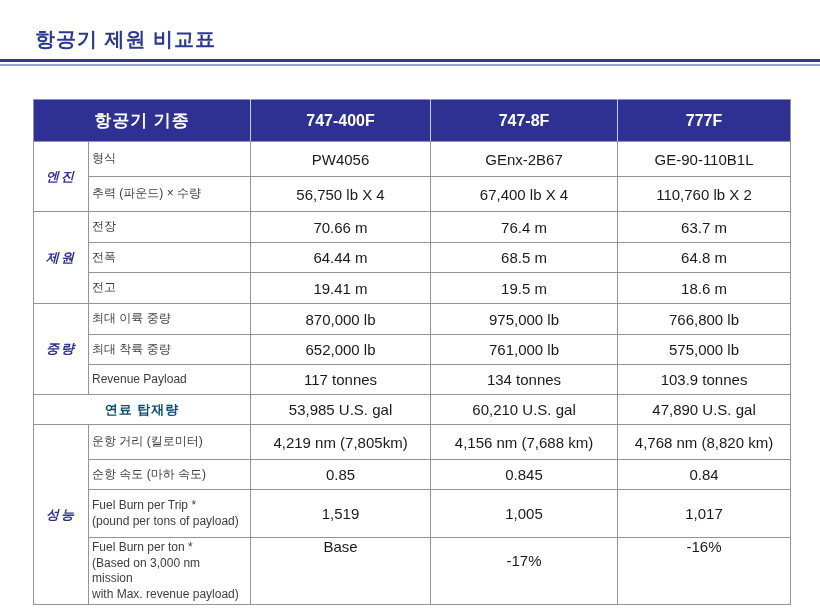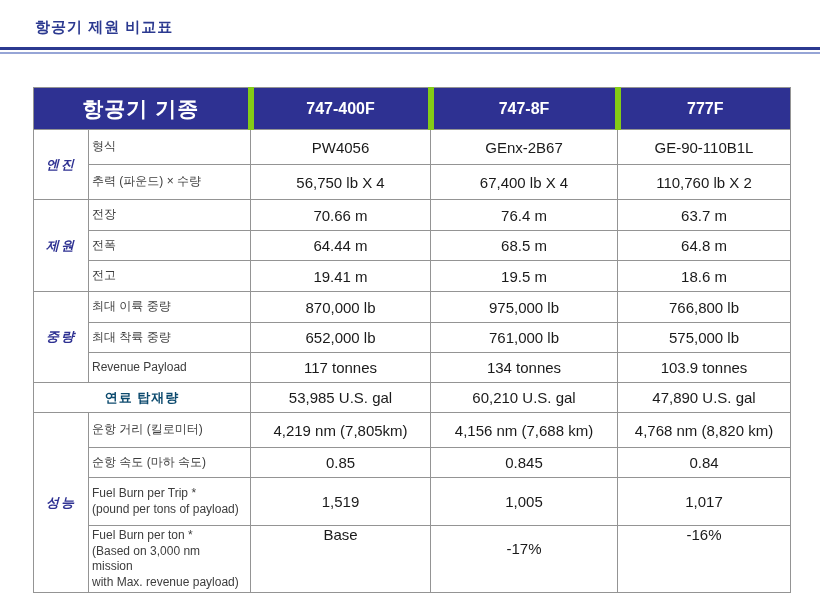--- a/index.html
+++ b/index.html
@@ -4,22 +4,22 @@
 <style>
   html, body {
     margin: 0; padding: 0;
     width: 820px; height: 615px;
     background: #ffffff;
     font-family: "Liberation Sans", "DejaVu Sans", sans-serif;
   }
   .page { position: relative; width: 820px; height: 615px; overflow: hidden; }
 
   .title {
-    margin: 14px 0 0 35px;
-    font-size: 15px;
+    margin: 26px 0 0 35px;
+    font-size: 20px;
     font-weight: bold;
     color: #2B3990;
     letter-spacing: 1px;
     line-height: 26px;
   }
   .divider {
     margin-top: 7px;
     width: 820px;
     border-top: 3px solid #2B3990;
     height: 2px;
@@ -38,23 +38,23 @@
     vertical-align: middle;
   }
 
   
   .spec-table th {
     background: #2E3192;
     color: #ffffff;
     font-weight: bold;
     height: 41px;
   }
-  .th-main  { font-size: 21px; letter-spacing: 1px; margin-left: 28px; }
+  .th-main  { font-size: 17px; letter-spacing: 1px; margin-left: 28px; }
   .th-model { font-size: 16px; }
-  .spec-table th:not(:first-child) { border-left: 6px solid #84cc16; }
+  .spec-table th:not(:first-child) { border-left: 1px solid #84cc16; }
   .spec-table th { border-right: 1px solid #c7cce6; }
   .spec-table th:last-child { border-right: 1px solid #949494; }
 
   
   td.cat {
     color: #2E3192;
     font-weight: bold;
     font-size: 13px;
     text-align: center;
     letter-spacing: 2px;

